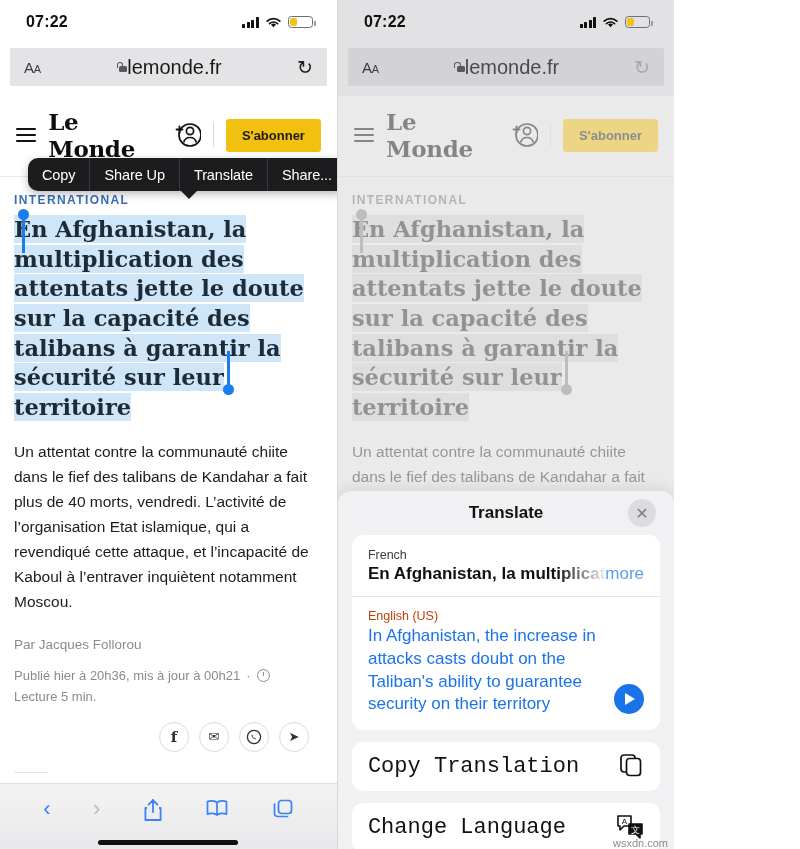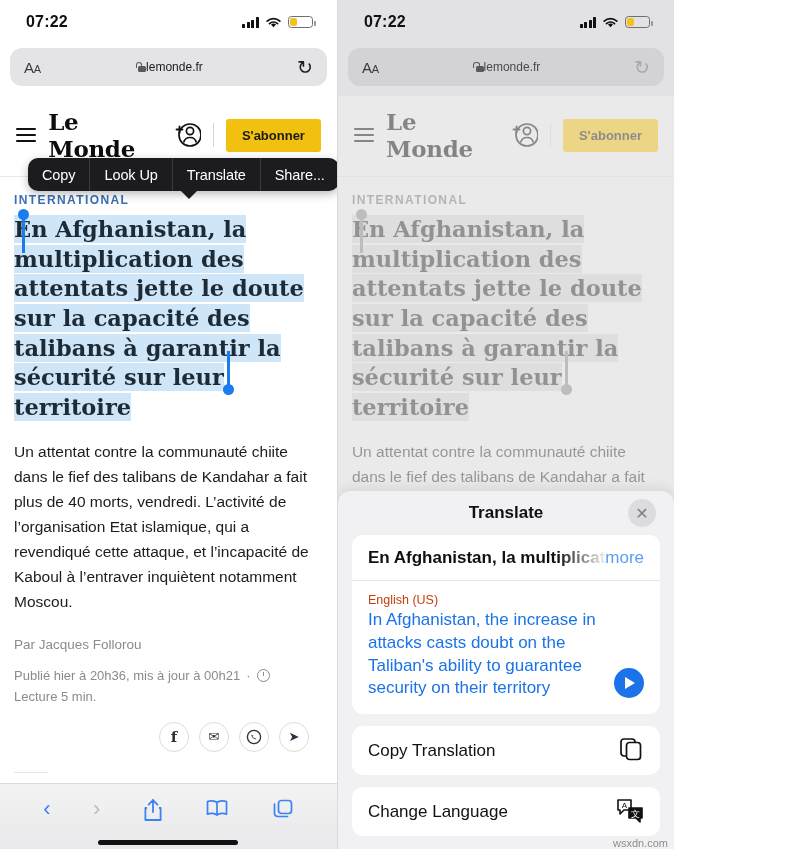--- a/index.html
+++ b/index.html
@@ -26,28 +26,28 @@
   .sig i:nth-child(1){height:4px}.sig i:nth-child(2){height:6px}
   .sig i:nth-child(3){height:8px}.sig i:nth-child(4){height:11px}
   .batt { width: 25px; height: 12px; border: 1.6px solid #6f6f72; border-radius: 3.5px; position: relative; }
   .batt::after { content:""; position:absolute; right:-4px; top:3.5px; width:2px; height:5px; background:#9a9a9e; border-radius:0 1px 1px 0; }
   .batt b { position:absolute; left:1px; top:1px; bottom:1px; width:7px; background:#f2c21c; border-radius:2px; display:block; }
 
   
   .urlbar-wrap { padding: 4px 10px 10px; }
   .panel.right .urlbar-wrap { background: #e2e2e4; }
   .urlbar {
-    height: 38px; background: #e4e4e6; border-radius: 12px;
+    height: 38px; background: #e4e4e6; border-radius: 1px;
     display: flex; align-items: center; padding: 0 14px; position: relative;
   }
   .panel.right .urlbar { background: #d3d3d6; }
   .aa { font-size: 15px; color: #3b3b3d; letter-spacing: -.3px; }
   .aa small { font-size: 11px; }
   .url-center { position: absolute; left: 0; right: 0; text-align: center;
-    font-size: 12px; color: #1a1a1a; display:flex; align-items:center; justify-content:center; gap:4px; }
+    font-size: 20px; color: #1a1a1a; display:flex; align-items:center; justify-content:center; gap:4px; }
   .panel.right .url-center { color: #4a4a4c; }
   .lock { width: 8px; height: 10px; position: relative; display:inline-block; }
   .lock::before { content:""; position:absolute; bottom:0; width:8px; height:6px; background:#5a5a5c; border-radius:1.5px; }
   .lock::after { content:""; position:absolute; top:0; left:1.7px; width:4.6px; height:5px;
     border:1.4px solid #5a5a5c; border-bottom:none; border-radius:3px 3px 0 0; }
   .reload { margin-left:auto; font-size:19px; color:#1a1a1a; line-height:1; }
   .panel.right .reload { color:#a9a9ad; }
 
   
   .page { position: relative; background:#fff; height: 757px; }
@@ -172,21 +172,21 @@
   .more { color:#59a0f0; font-weight:normal; font-size:17px; }
   .card-sep { height:1px; background:#e6e6e8; margin:12px -16px 12px; }
   .trans-row { display:flex; align-items:flex-end; gap:10px; }
   .trans-text { font-size:17px; font-weight:normal; color:#1a73e8; line-height:1.34; flex:1; }
   .play { width:30px; height:30px; border-radius:50%; background:#1a73e8; position:relative; flex:none; margin-bottom:2px; }
   .play::after { content:""; position:absolute; left:11px; top:8.5px; width:0; height:0;
     border-left:10px solid #fff; border-top:6.5px solid transparent; border-bottom:6.5px solid transparent; }
 
   .action-row { background:#fff; border-radius:11px; margin-top:12px; height:49px;
     display:flex; align-items:center; padding: 0 16px; }
-  .action-label { font-size:17px; color:#111; }
+  .action-label { font-size:22px; color:#111;font-family:Liberation Mono, monospace; }
   .action-ico { margin-left:auto; color:#111; }
 
   .watermark { position:absolute; right:6px; bottom:4px; font-size:11px; color:#8d8d8d; z-index:60; }
 </style>
 </head>
 <body>
 
 <div class="screens">
 
   <div class="panel left">
@@ -293,21 +293,21 @@
             <span class="torso t1"></span>
           <span class="head h2"></span>
             <span class="torso t2"></span>
           <span class="head h3"></span>
             <span class="torso t3"></span>
         </div>
       </div>
 
       <div class="callout">
         <div>Copy</div>
-        <div>Look Up</div>
+        <div>Share Up</div>
         <div>Translate</div>
         <div>Share...</div>
       </div>
       <div class="callout-arrow"></div>
 
       <div class="safari-bar">
         <span class="sb-ico">‹</span>
         <span class="sb-ico dis">›</span>
         <span class="sb-ico">
           <svg width="20" height="24" viewBox="0 0 20 24">
@@ -403,20 +403,21 @@
 
       <div class="dim"></div>
 
       <div class="sheet">
         <div class="sheet-head">
           <span class="sheet-title">Translate</span>
           <span class="close-x">✕</span>
         </div>
 
         <div class="card">
+          <div class="lang-label">French</div>
           <div class="src-line">
             <span>En Afghanistan, la multiplication d</span>
             <span class="src-fade">
               <span class="more">more</span>
             </span>
           </div>
 
           <div class="card-sep"></div>
 
           <div class="lang-label en">English (US)</div>

